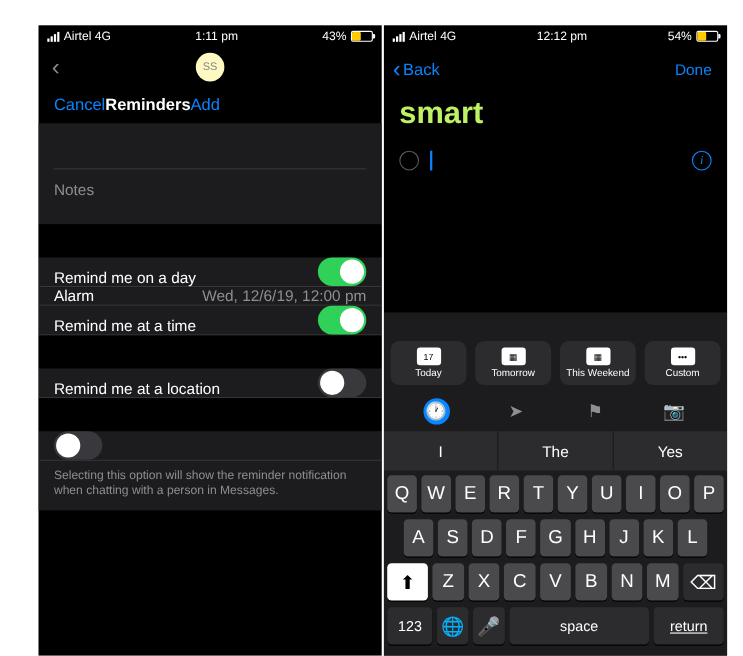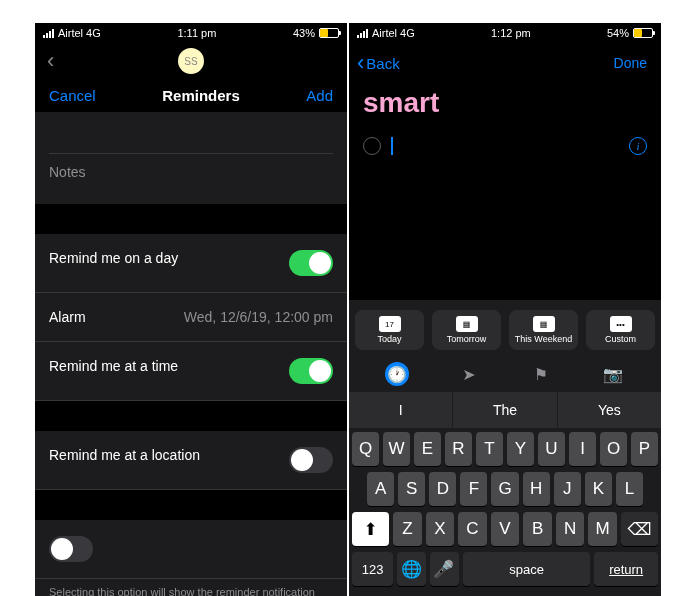--- a/index.html
+++ b/index.html
@@ -14,52 +14,52 @@
     .signal-bars span:nth-child(1) { height: 3px; }
     .signal-bars span:nth-child(2) { height: 5px; }
     .signal-bars span:nth-child(3) { height: 7px; }
     .signal-bars span:nth-child(4) { height: 9px; }
     .battery-icon { width: 20px; height: 10px; border: 1px solid #fff; border-radius: 2px; position: relative; }
     .battery-icon::after { content: ''; position: absolute; right: -3px; top: 2px; width: 2px; height: 4px; background: #fff; border-radius: 0 1px 1px 0; }
     .battery-fill { height: 100%; width: 44%; background: #ffcc00; border-radius: 1px; }
     .nav-header { height: 36px; display: flex; align-items: center; justify-content: center; position: relative; }
     .nav-back { position: absolute; left: 12px; font-size: 22px; color: #888; }
     .avatar { width: 26px; height: 26px; border-radius: 50%; background: #fef9c3; display: flex; align-items: center; justify-content: center; font-size: 10px; color: #888; }
-    .toolbar { display: flex; justify-content: space-between; align-items: center; padding: 8px 14px; }
+    .toolbar { display: flex; align-items: center; padding: 8px 14px; }
     .toolbar-btn { color: #0a84ff; font-size: 15px; }
     .toolbar-title { color: #fff; font-size: 15px; font-weight: 600; }
     .content { background: #1c1c1e; }
     .input-section { padding: 10px 14px; }
     .input-row { height: 32px; border-bottom: 0.5px solid #38383a; }
     .notes-label { color: #8e8e93; font-size: 14px; padding: 10px 0 14px; }
     .spacer { height: 30px; background: #000; }
-    .setting-row { display: flex; justify-content: space-between; align-items: flex-start; padding: 16px 14px; border-bottom: 0.5px solid #38383a; background: #1c1c1e; }
+    .setting-row { display: flex; justify-content: space-between; align-items: flex-end; padding: 0 14px; border-bottom: 0.5px solid #38383a; background: #1c1c1e; }
     .setting-label { color: #fff; font-size: 14px; }
     .setting-value { color: #8e8e93; font-size: 14px; }
     .toggle { width: 44px; height: 26px; border-radius: 13px; position: relative; }
     .toggle.on { background: #30d158; }
     .toggle.off { background: #39393d; }
     .toggle-knob { width: 22px; height: 22px; background: #fff; border-radius: 50%; position: absolute; top: 2px; }
     .toggle.on .toggle-knob { right: 2px; }
     .toggle.off .toggle-knob { left: 2px; }
     .chevron { color: #5a5a5e; font-size: 16px; }
     .hint-text { color: #8e8e93; font-size: 11px; padding: 6px 14px 10px; background: #1c1c1e; line-height: 1.3; }
     
     .back-link { display: flex; align-items: center; color: #0a84ff; font-size: 15px; gap: 2px; }
     .back-chevron { font-size: 22px; }
     .done-btn { color: #0a84ff; font-size: 14px; position: absolute; right: 14px; }
     .phone-right .nav-header { height: 40px; padding: 0 8px; justify-content: flex-start; }
-    .list-title { color: #f9a8d4; font-size: 28px; font-weight: 700; padding: 4px 14px 10px; }
+    .list-title { color: #bef264; font-size: 28px; font-weight: 700; padding: 4px 14px 10px; }
     .reminder-row { display: flex; align-items: center; padding: 8px 14px; gap: 10px; }
     .reminder-circle { width: 18px; height: 18px; border: 1.5px solid #5a5a5e; border-radius: 50%; }
     .cursor { width: 2px; height: 18px; background: #0a84ff; }
     .info-icon { margin-left: auto; width: 18px; height: 18px; border: 1.5px solid #0a84ff; border-radius: 50%; color: #0a84ff; display: flex; align-items: center; justify-content: center; font-size: 11px; font-style: italic; font-family: serif; }
     
     .keyboard-area { position: absolute; bottom: 0; left: 0; right: 0; background: #1c1c1e; }
-    .quick-row { display: flex; justify-content: space-around; padding: 10px 6px 6px; gap: 8px; }
+    .quick-row { display: flex; justify-content: space-around; padding: 26px 6px 6px; gap: 8px; }
     .quick-btn { flex: 1; background: #2c2c2e; border-radius: 8px; padding: 6px 4px; display: flex; flex-direction: column; align-items: center; gap: 2px; }
     .quick-icon { width: 22px; height: 16px; background: #fff; border-radius: 3px; display: flex; align-items: center; justify-content: center; font-size: 8px; color: #000; }
     .quick-icon.dots { background: #fff; }
     .quick-label { font-size: 9px; color: #fff; }
     .icon-row { display: flex; justify-content: space-around; padding: 6px 12px; }
     .tool-icon { width: 24px; height: 24px; display: flex; align-items: center; justify-content: center; color: #8e8e93; font-size: 16px; }
     .tool-icon.active { background: #0a84ff; border-radius: 50%; color: #fff; }
     .suggestion-row { display: flex; background: #2c2c2e; height: 36px; }
     .suggestion { flex: 1; display: flex; align-items: center; justify-content: center; color: #fff; font-size: 14px; border-right: 1px solid #1c1c1e; }
     .suggestion:last-child { border-right: none; }
@@ -153,21 +153,21 @@
   <div class="status-bar">
     <div class="status-left">
       <div class="signal-bars">
           <span></span>
           <span></span>
           <span></span>
           <span></span>
         </div>
       <span>Airtel 4G</span>
     </div>
-    <span>1:12 pm</span>
+    <span>12:12 pm</span>
     <div class="status-right">
       <span>54%</span>
       <div class="battery-icon">
           <div class="battery-fill" style="width:44%"></div>
         </div>
     </div>
   </div>
   <div class="nav-header">
     <div class="back-link">
       <span class="back-chevron">‹</span>

